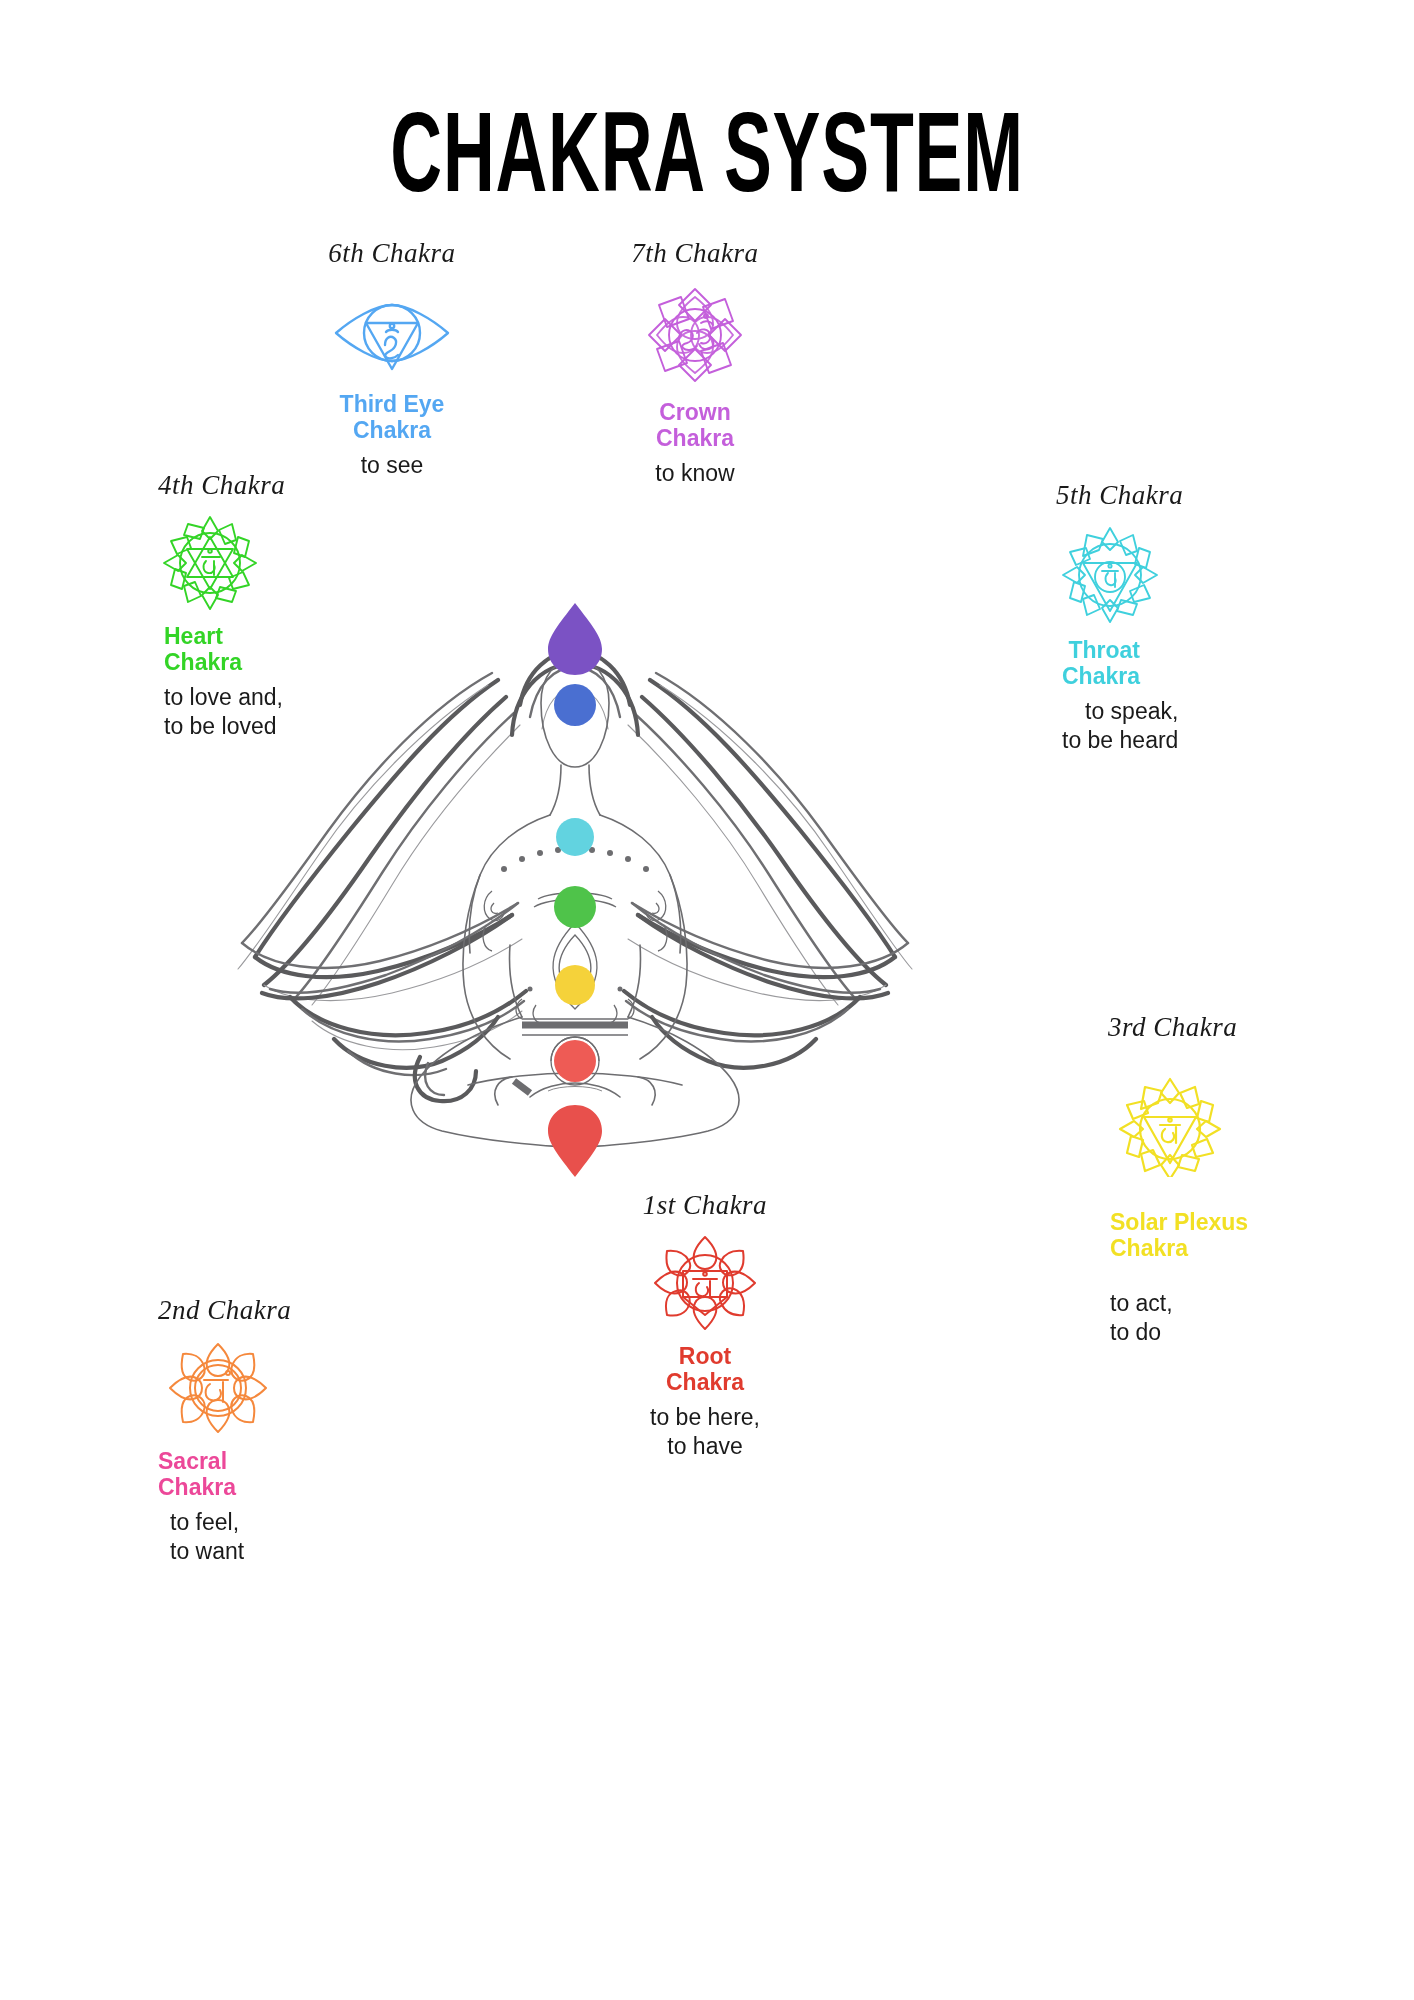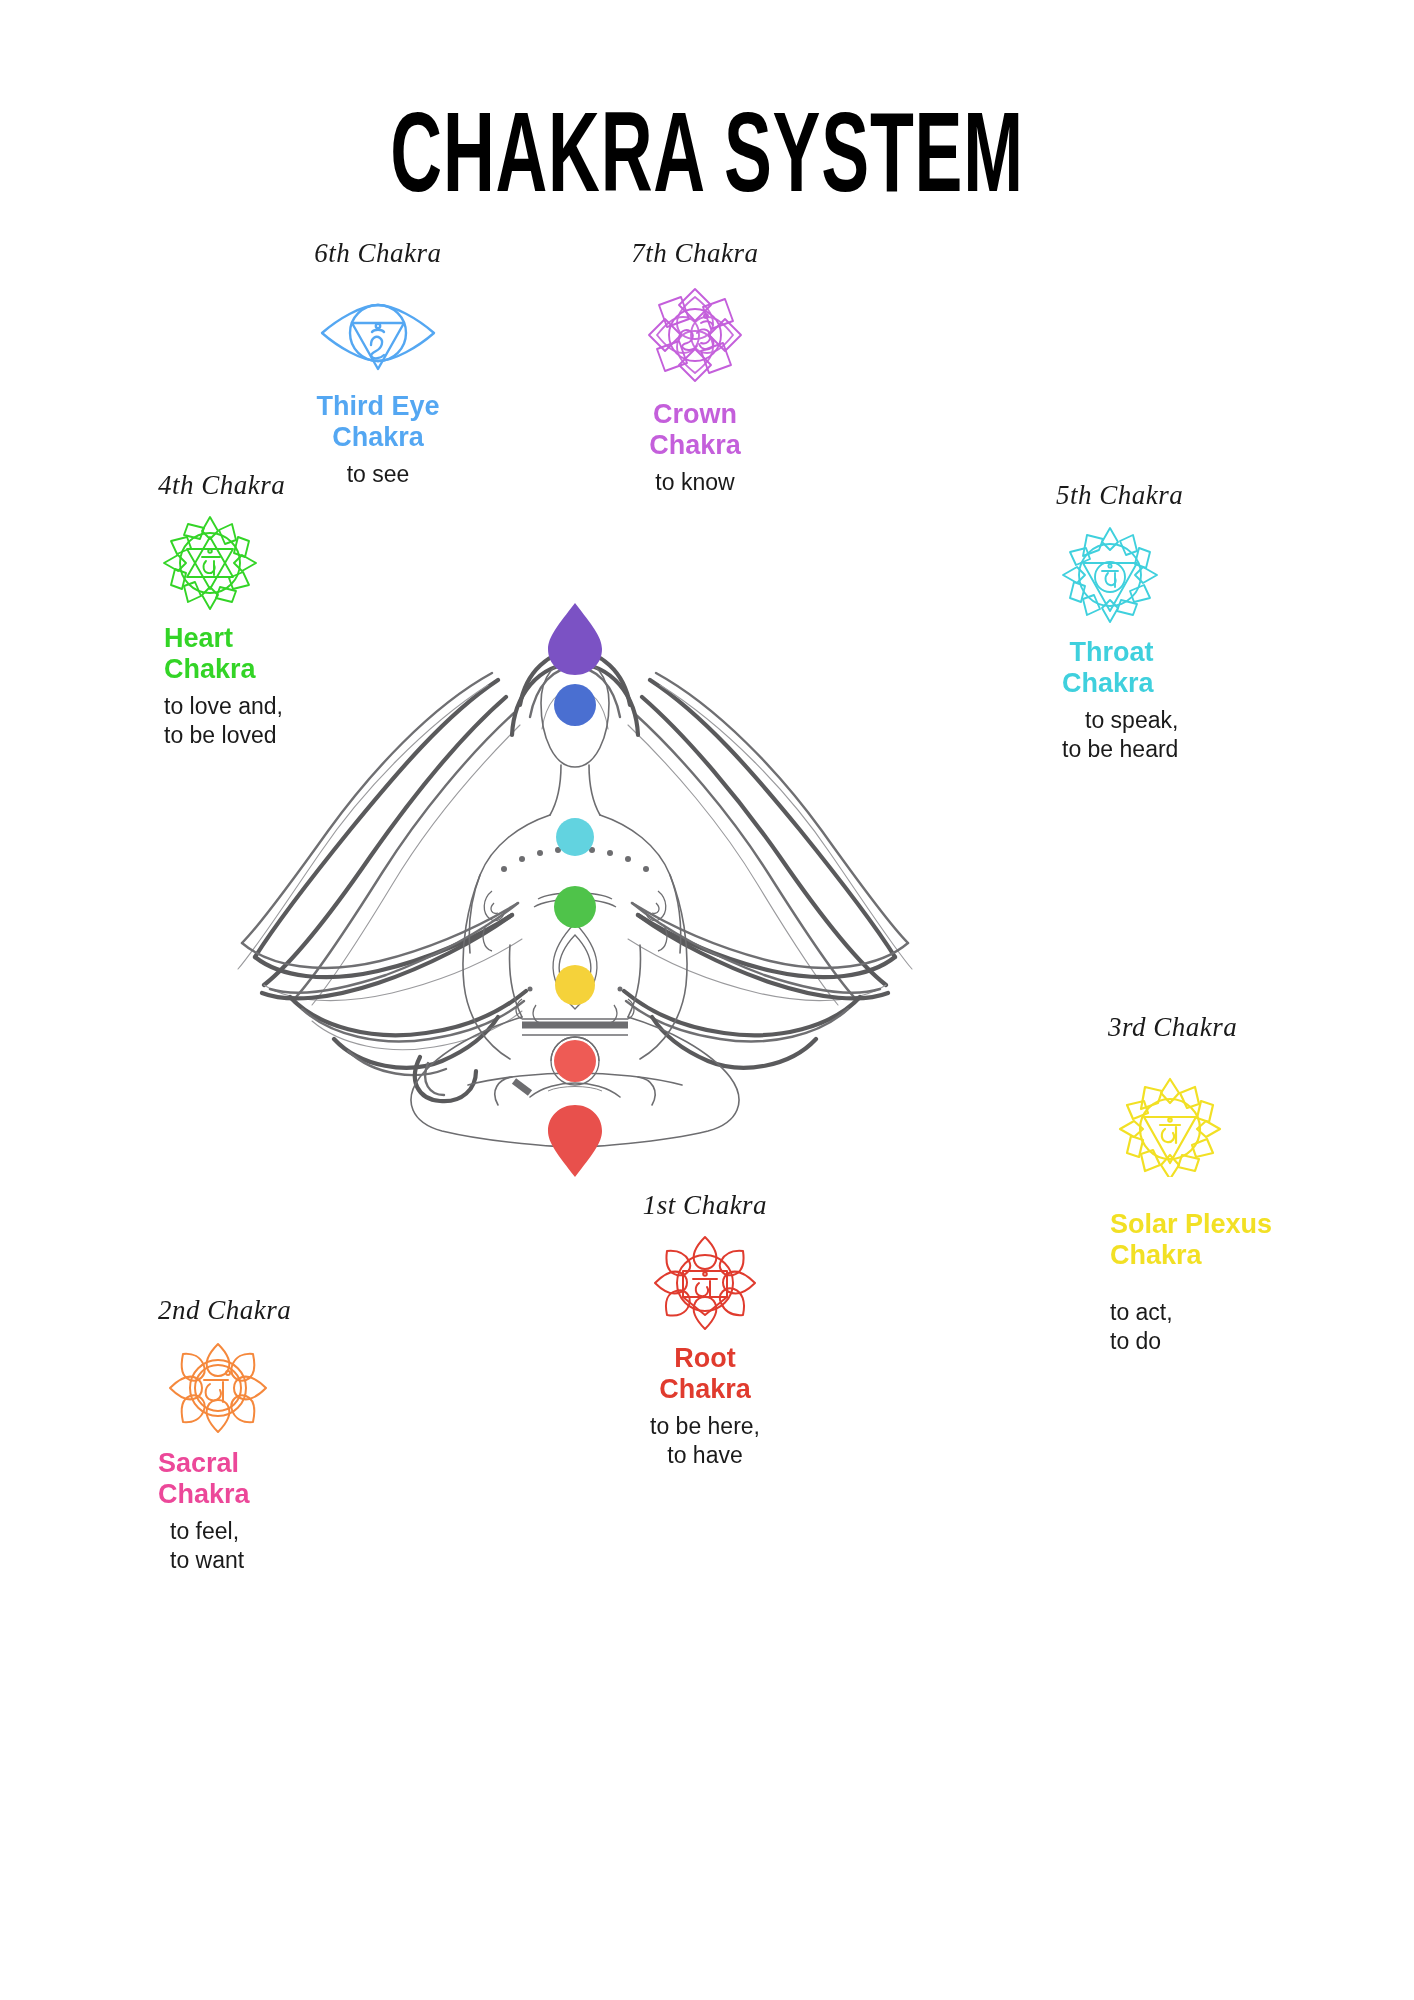--- a/index.html
+++ b/index.html
@@ -44,21 +44,21 @@
     white-space: nowrap;
     letter-spacing: 0.5px;
   }
   .symbol-wrap {
     margin-top: 14px;
     line-height: 0;
   }
   .chakra-name {
     font-family: "Liberation Sans", sans-serif;
     font-weight: 700;
-    font-size: 27px;
+    font-size: 23px;
     line-height: 1.13;
     margin-top: 12px;
     white-space: pre-line;
   }
   .chakra-desc {
     font-family: "Liberation Sans", sans-serif;
     font-weight: 400;
     font-size: 23px;
     line-height: 1.25;
     color: #1a1a1a;
@@ -232,21 +232,21 @@
 
         <circle cx="345" cy="476" r="21" fill="#EE5B55"></circle>
 
         <g>
           <path d="M345 592 C328 570 318 558 318 546 C318 531 330 520 345 520 C360 520 372 531 372 546 C372 558 362 570 345 592 Z" fill="#E8504C"></path>
         </g>
       </g>
     </svg>
   </div>
 
-  <div class="chakra-card align-ctr" style="left:268px; top:238px; width:220px;">
+  <div class="chakra-card align-ctr" style="left:282px; top:238px; width:220px;">
     <div class="ordinal">6th Chakra</div>
     <div class="symbol-wrap">
       <svg width="120" height="96" viewBox="0 0 120 96">
         <g fill="none" stroke="#54A7F2" stroke-width="2.4" stroke-linejoin="round" stroke-linecap="round">
           <circle cx="60" cy="50" r="28"></circle>
           <path d="M60 22 C44 22 20 36 4 50 C20 64 44 78 60 78"></path>
           <path d="M60 22 C76 22 100 36 116 50 C100 64 76 78 60 78"></path>
           <path d="M34 40 L86 40 L60 86 Z"></path>
           <path d="M53 62 C53 55 58 52 62 55 C66 58 64 65 58 68 C54 70 52 72 54 74 C56 76 62 76 66 72"></path>
           <path d="M54 49 C56 46 64 46 66 49"></path>

